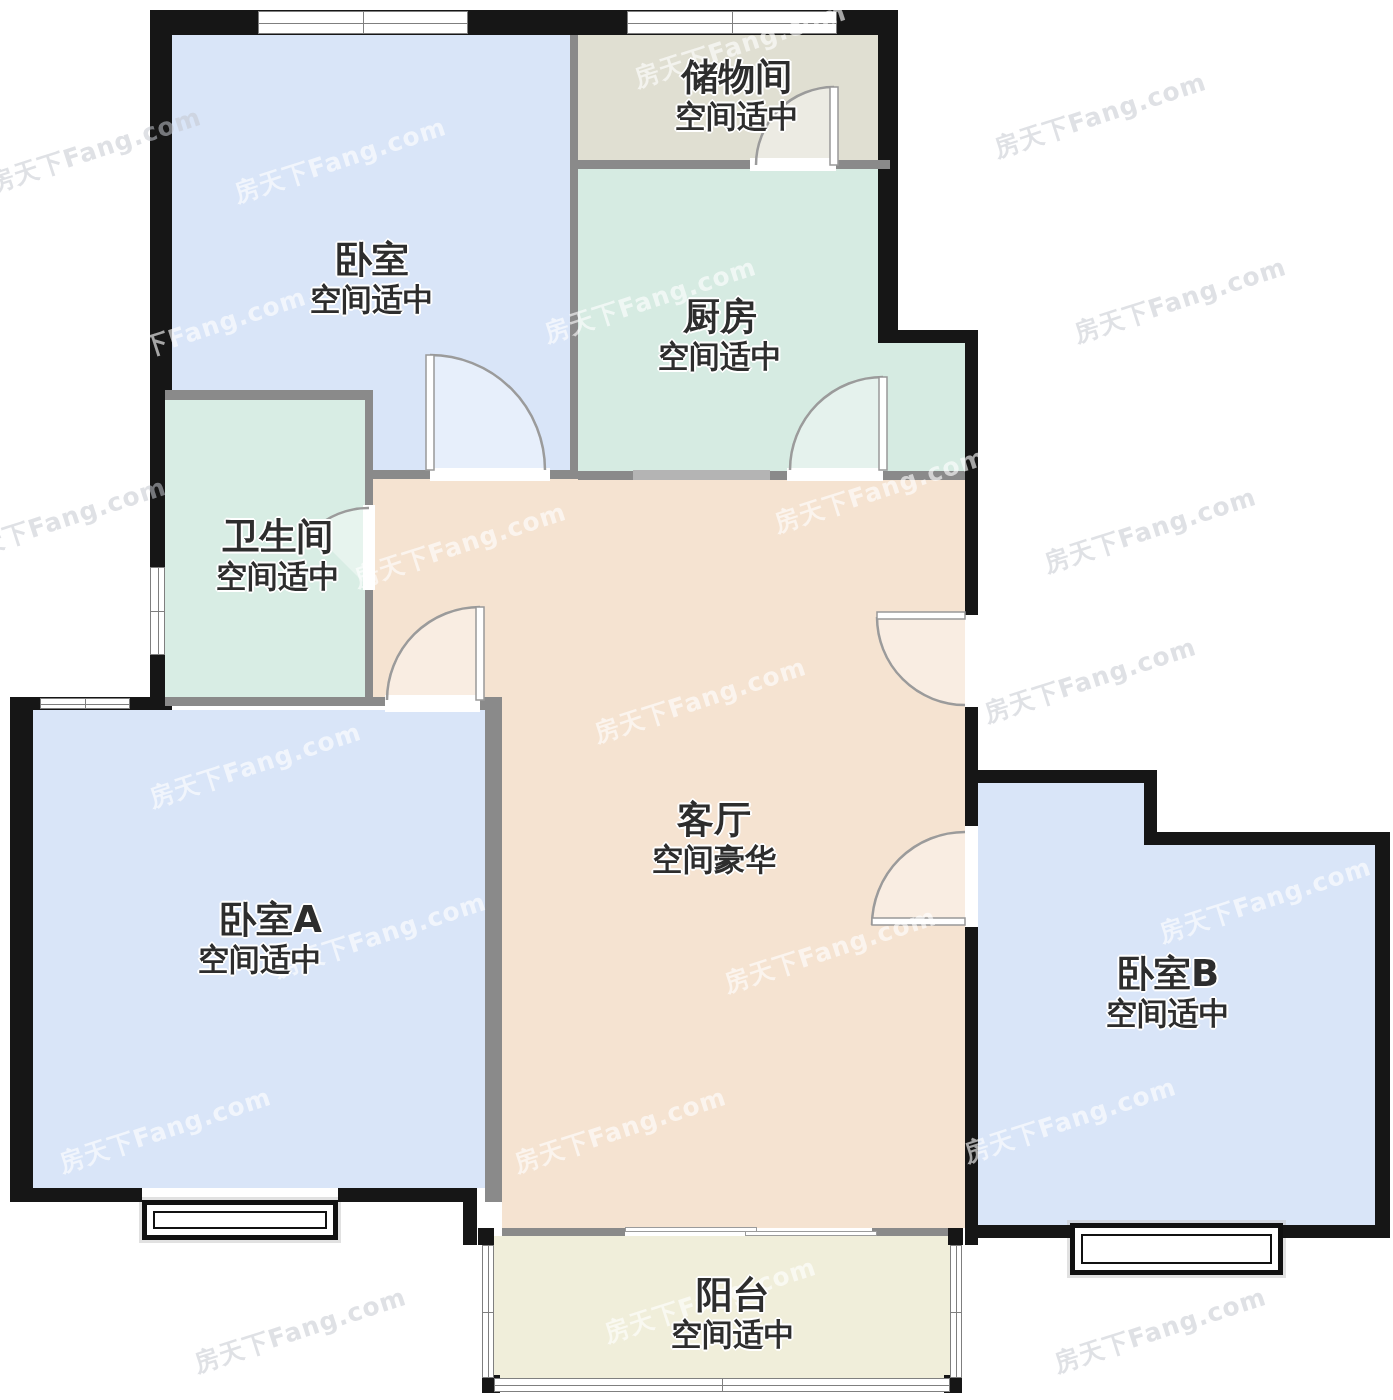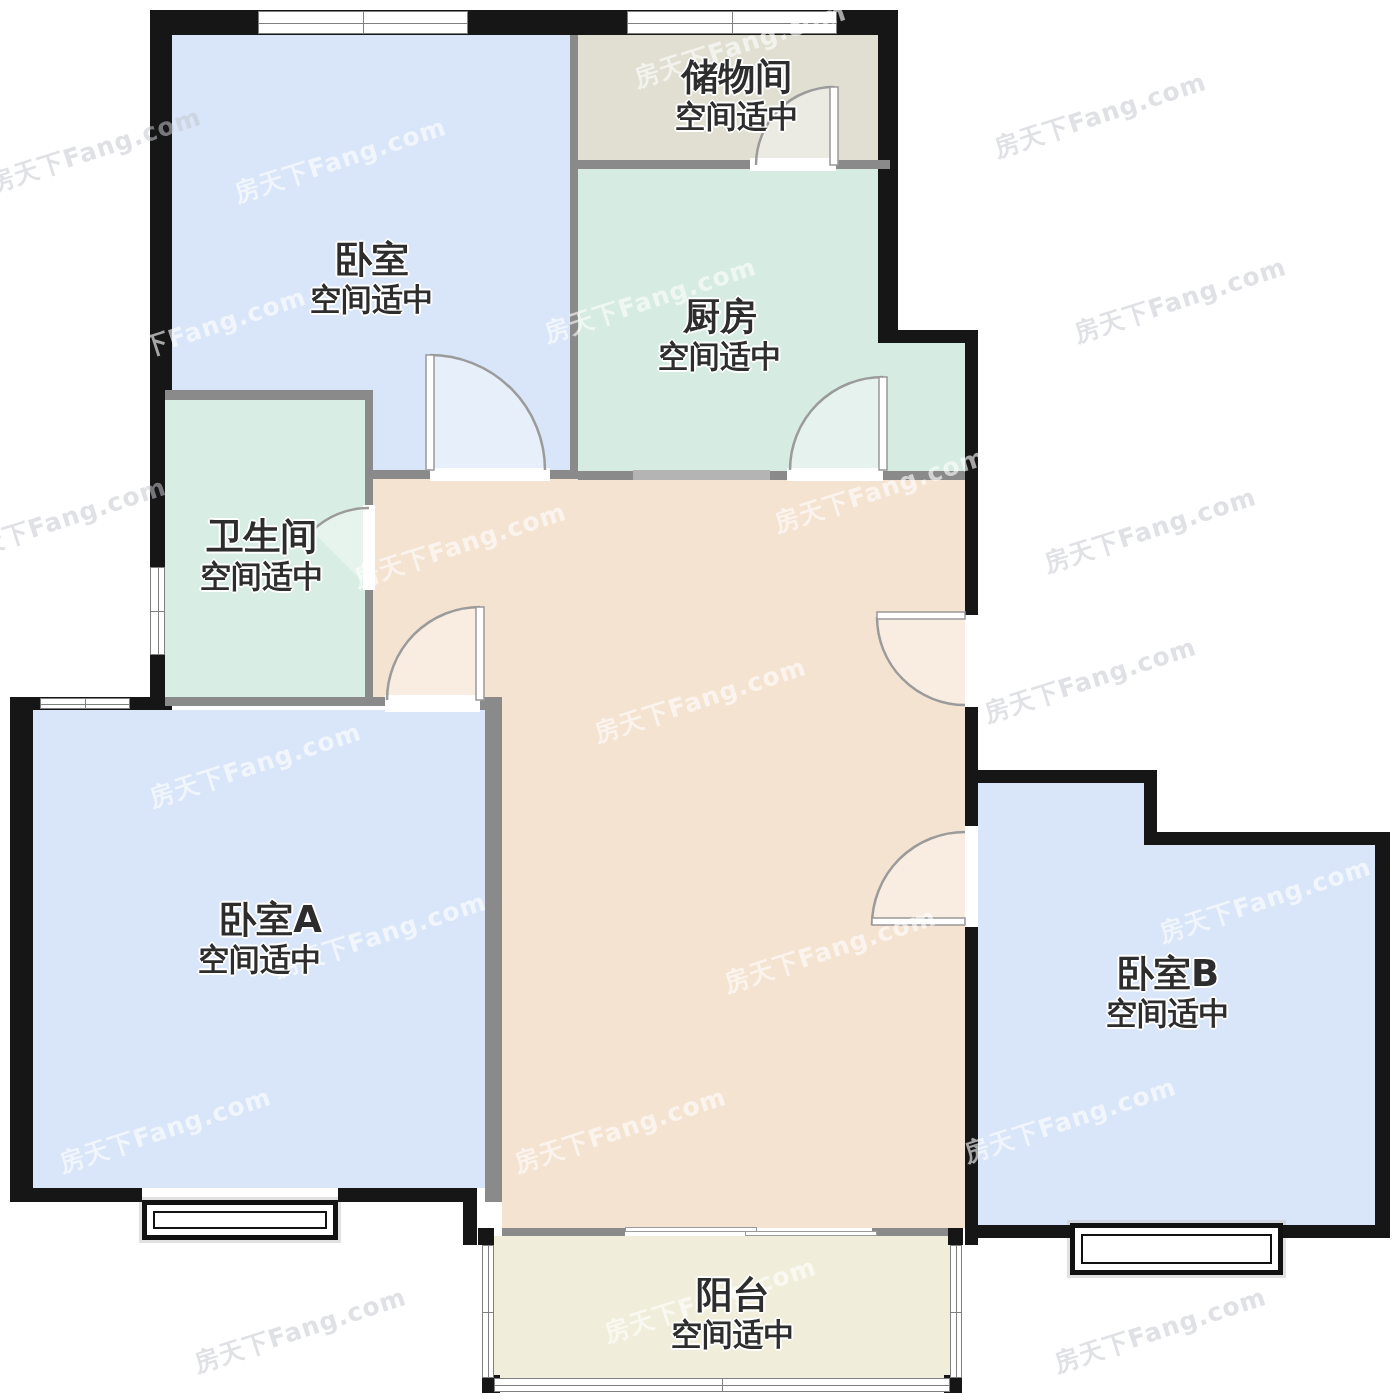--- a/index.html
+++ b/index.html
@@ -180,23 +180,27 @@
       <span class="l2">空间适中</span>
     </div>
     <div class="label" style="left: 737px; top: 97px;">
       <span class="l1">储物间</span>
       <span class="l2">空间适中</span>
     </div>
     <div class="label" style="left: 720px; top: 337px;">
       <span class="l1">厨房</span>
       <span class="l2">空间适中</span>
     </div>
-    <div class="label" style="left: 262px; top: 557px;">
+    <div class="label" style="left: 278px; top: 557px;">
       <span class="l1">卫生间</span>
       <span class="l2">空间适中</span>
+    </div>
+    <div class="label" style="left: 714px; top: 840px;">
+      <span class="l1">客厅</span>
+      <span class="l2">空间豪华</span>
     </div>
     <div class="label" style="left: 260px; top: 940px; text-align: right;">
       <span class="l1">卧室A</span>
       <span class="l2">空间适中</span>
     </div>
     <div class="label" style="left: 1168px; top: 982px; margin-top: 12px;">
       <span class="l1">卧室B</span>
       <span class="l2">空间适中</span>
     </div>
     <div class="label" style="left: 733px; top: 1315px;">

